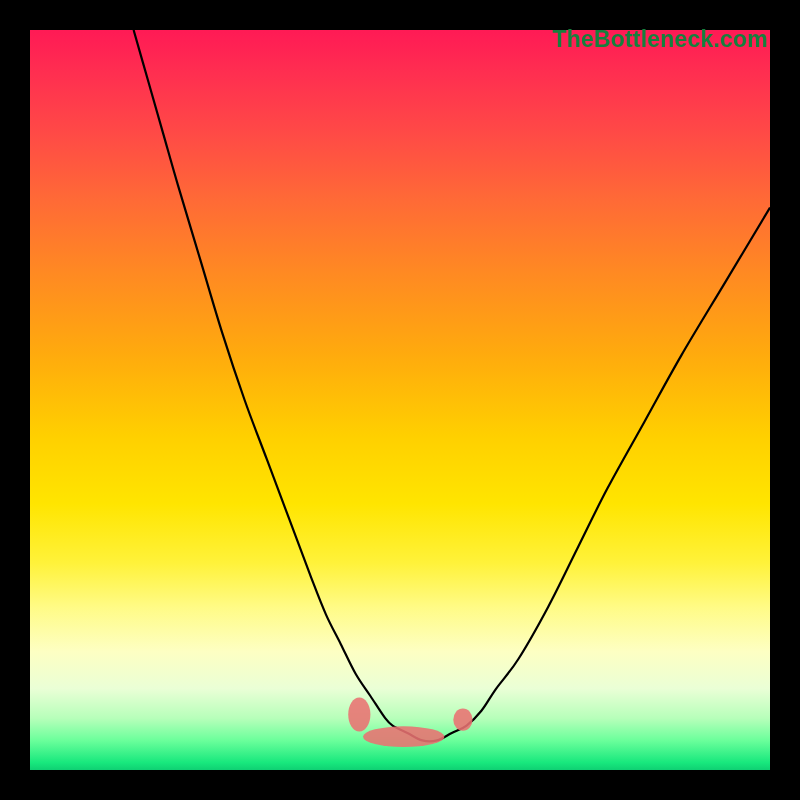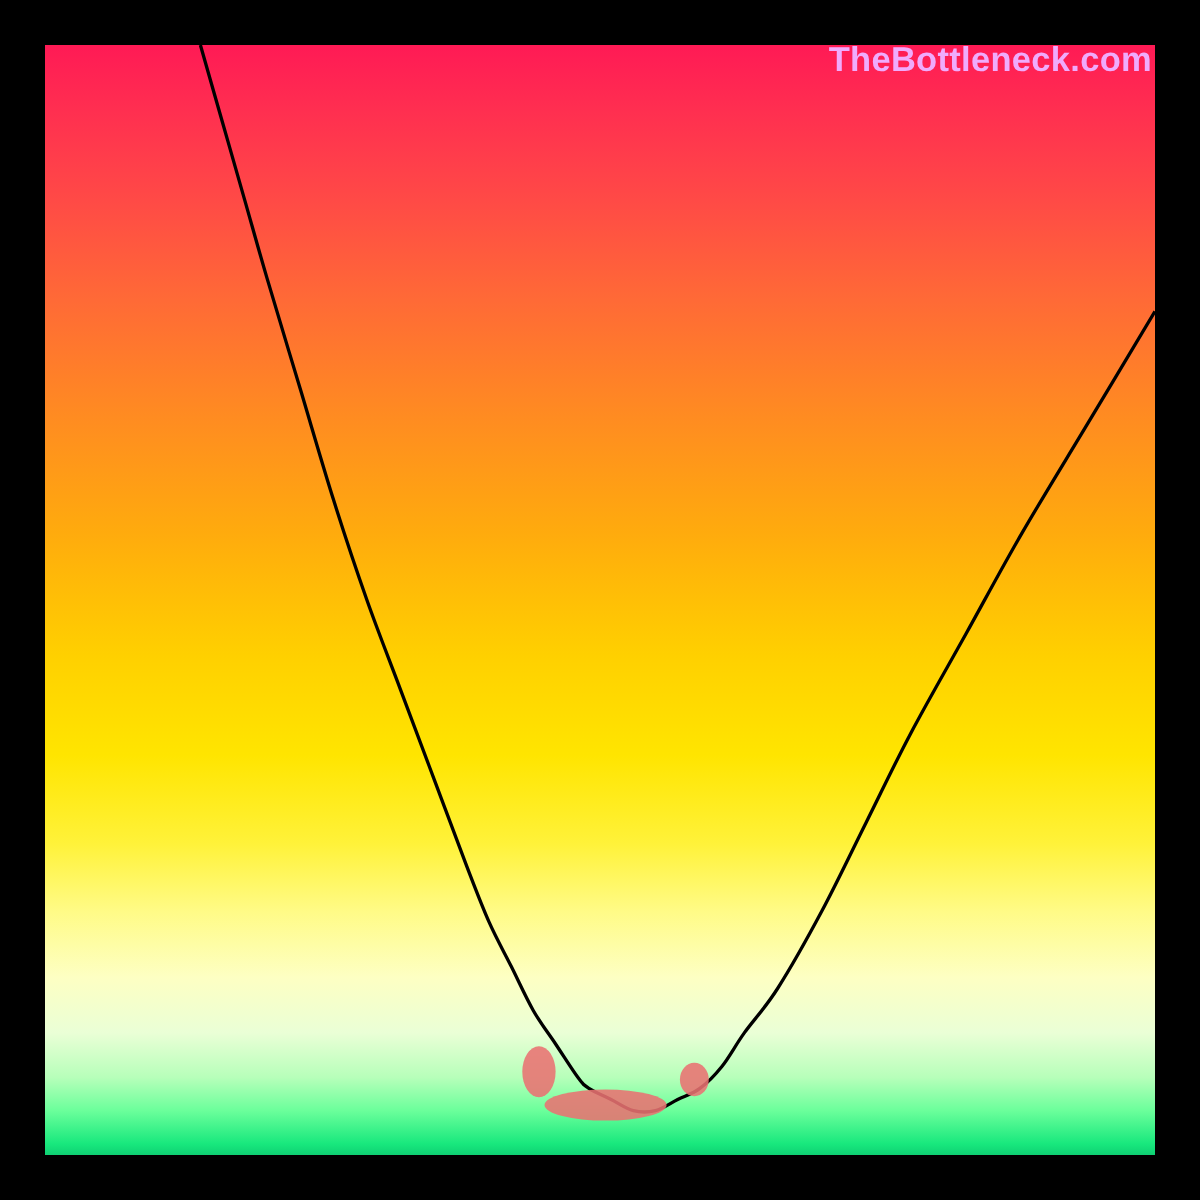--- a/index.html
+++ b/index.html
@@ -41,21 +41,21 @@
       #b7ffba 93%,
       #6bff9b 96%,
       #18e87d 99%,
       #0fd073 100%
     );
   }
   .watermark {
     position: absolute;
     top: 26px;
     right: 32px;
-    color: #f0abfc;
+    color: #15803d;
     font-size: 23px;
     font-weight: 600;
     letter-spacing: 0.2px;
     z-index: 5;
     user-select: none;
   }
   svg.curve {
     position: absolute;
     left: 0; top: 0;
     width: 740px; height: 740px;

